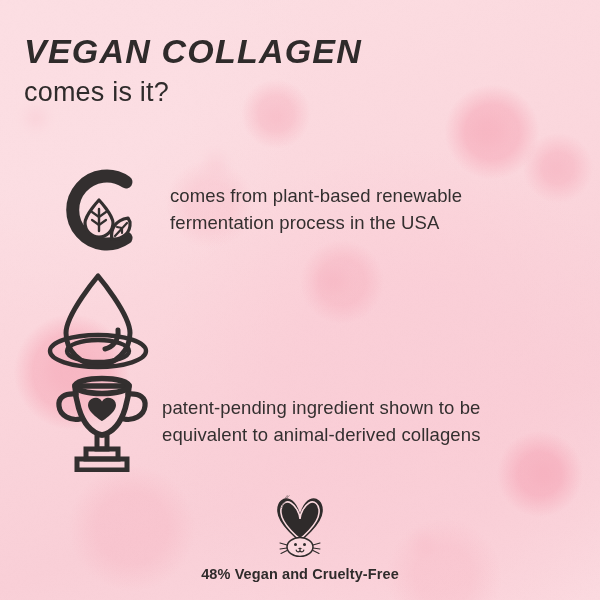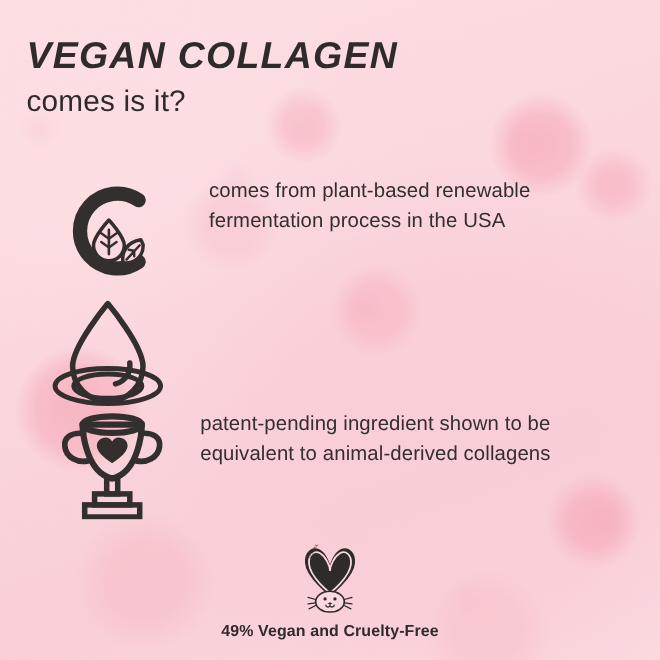--- a/index.html
+++ b/index.html
@@ -30,21 +30,21 @@
   .title-wrap{position:absolute;top:34px;left:0;width:600px;text-align:left;margin-left:24px;}
   .title{
     font-size:34px;font-weight:bold;font-style:italic;letter-spacing:1.2px;
     color:#2f2b2b;line-height:1.05;margin:0;
   }
   .subtitle{
     font-size:27px;font-weight:400;color:#2f2b2b;margin:8px 0 0 0;line-height:1.1;
     letter-spacing:.2px;
   }
 
-  .row{position:absolute;display:flex;gap:20px;}
+  .row{position:absolute;display:flex;align-items:center;}
   .row .copy{
     font-size:18.5px;line-height:1.45;color:#332f2f;white-space:pre-line;
     letter-spacing:.1px;
   }
 
   #row1{top:160px;left:52px;width:520px;}
   #row1 .icon{width:100px;height:100px;flex:0 0 100px;}
   #row1 .copy{margin-left:18px;}
 
   #row2{top:268px;left:28px;width:540px;justify-content:space-between;}
@@ -146,16 +146,16 @@
       <path d="M43 44 C43 44 25 30 24 18 C23 9 29 5 34 8 C39 11 43 19 43 24 C43 19 47 11 52 8 C57 5 63 9 62 18 C61 30 43 44 43 44 Z" fill="none" stroke="#fbd9de" stroke-width="1.6"></path>
       <text x="25" y="13" fill="#2f2b2b" font-size="3.6" font-family="&quot;Liberation Sans&quot;, sans-serif" transform="rotate(-60 25 13)">LEAPING</text>
       <ellipse cx="43" cy="52" rx="13" ry="9.5" fill="#fbd9de" stroke="#2f2b2b" stroke-width="1.5"></ellipse>
       <circle cx="38.5" cy="49.5" r="1.5" fill="#2f2b2b"></circle>
       <circle cx="47.5" cy="49.5" r="1.5" fill="#2f2b2b"></circle>
       <path d="M43 52.5 l-2.4 1.6 h4.8 Z" fill="#2f2b2b"></path>
       <path d="M43 54 v2 M43 56 c-1.6 1.6 -3.6 .6 -3.8 -.8 M43 56 c1.6 1.6 3.6 .6 3.8 -.8" fill="none" stroke="#2f2b2b" stroke-width="1.2" stroke-linecap="round"></path>
       <path d="M30 50 l-7 -2 M30 53 l-7 1 M30 55.5 l-6 3
                M56 50 l7 -2 M56 53 l7 1 M56 55.5 l6 3" stroke="#2f2b2b" stroke-width="1.1" stroke-linecap="round" fill="none"></path>
     </svg>
-    <div class="fline">49% Vegan and Cruelty-Free</div>
+    <div class="fline">48% Vegan and Cruelty-Free</div>
   </div>
 
 </div>
 
 </body></html>

